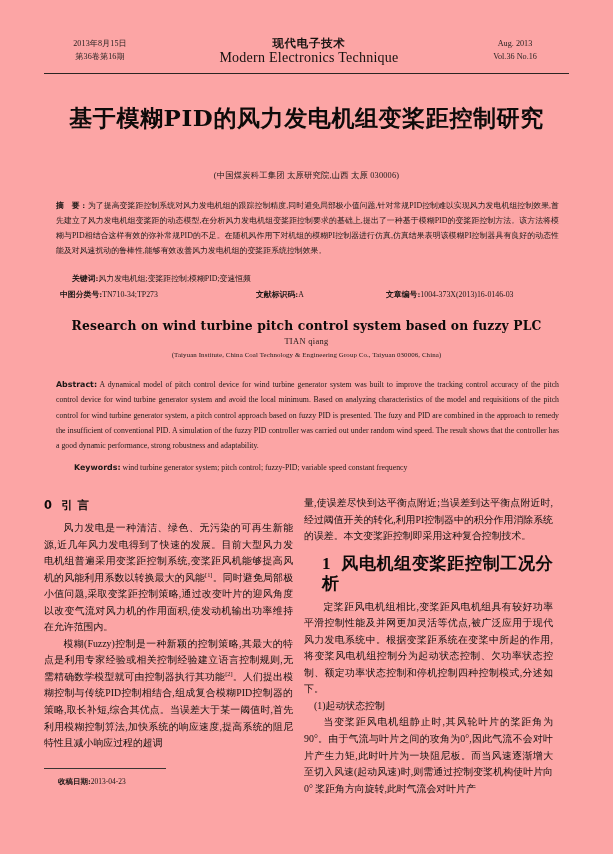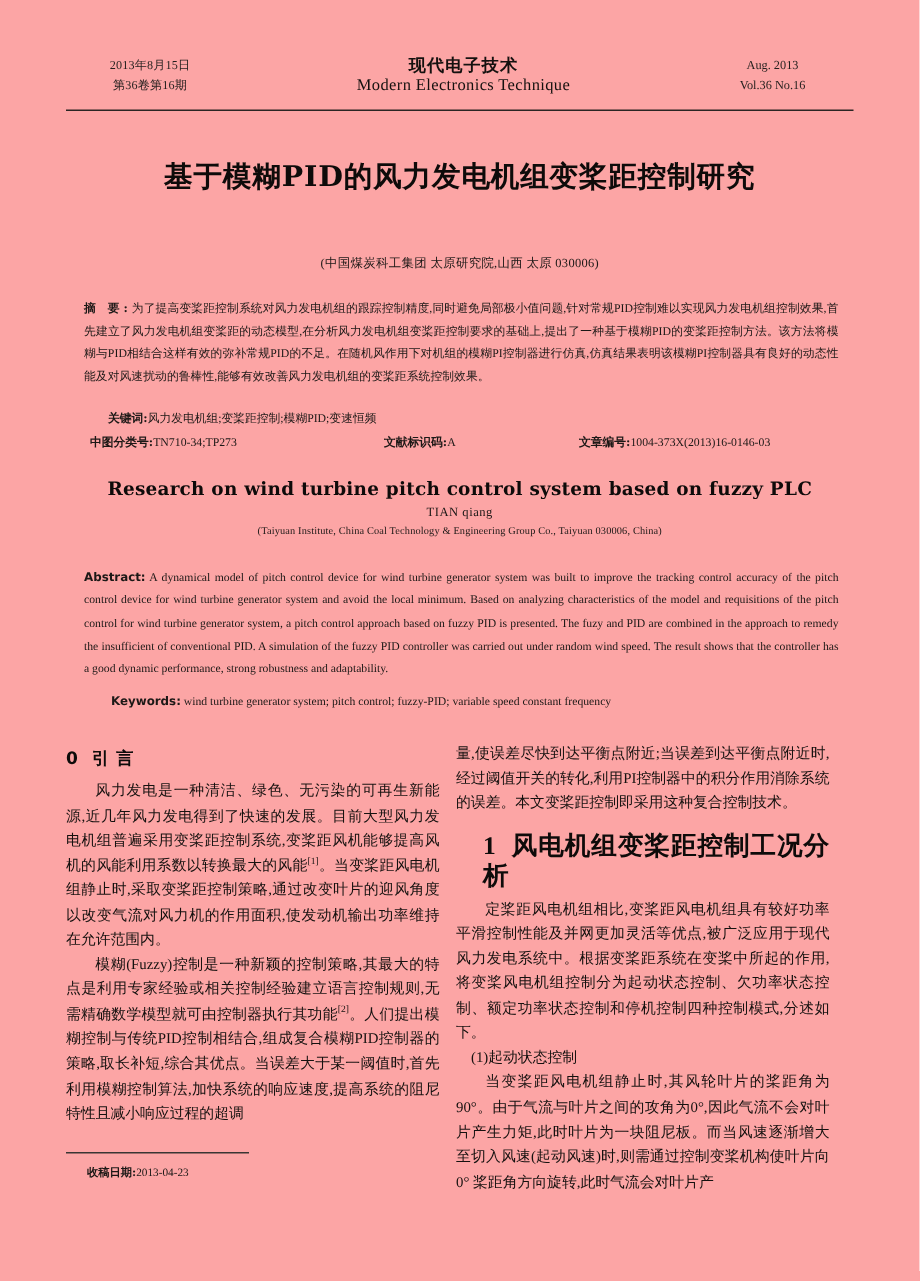--- a/index.html
+++ b/index.html
@@ -53,21 +53,21 @@
   }
   .rh-cn {
     font-family: "DejaVu Serif", "Liberation Serif", serif;
     font-weight: bold;
     font-size: 11.4px;
     line-height: 14px;
     letter-spacing: 0.8px;
     color: #15110f;
   }
   .rh-en {
-    font-size: 11px;
+    font-size: 14px;
     line-height: 13px;
     letter-spacing: 0.25px;
     color: #15110f;
     margin-top: 1px;
   }
   .rh-right {
     position: absolute;
     right: 0;
     top: 0;
     font-size: 8.2px;
@@ -87,21 +87,21 @@
 
   
   .title {
     position: absolute;
     top: 104px;
     left: 0;
     width: 525px;
     text-align: center;
     font-family: "DejaVu Serif", "Liberation Serif", serif;
     font-weight: bold;
-    font-size: 19px;
+    font-size: 23px;
     line-height: 28px;
     letter-spacing: 0.6px;
     color: #0e0b0a;
   }
   .author-cn {
     position: absolute;
     top: 155px;
     left: 0;
     width: 525px;
     text-align: center;
@@ -341,21 +341,21 @@
     <span class="lbl">Abstract:</span><span> A dynamical model of pitch control device for wind turbine generator system was built to improve the tracking control accuracy of the pitch control device for wind turbine generator system and avoid the local minimum. Based on analyzing characteristics of the model and requisitions of the pitch control for wind turbine generator system, a pitch control approach based on fuzzy PID is presented. The fuzy and PID are combined in the approach to remedy the insufficient of conventional PID. A simulation of the fuzzy PID controller was carried out under random wind speed. The result shows that the controller has a good dynamic performance, strong robustness and adaptability.</span>
   </div>
   <div class="kw-en">
     <span class="lbl">Keywords:</span><span> wind turbine generator system; pitch control; fuzzy-PID; variable speed constant frequency</span>
   </div>
 
   <div class="col col-left">
     <div class="sec-h">
       <span class="num">0</span><span>引  言</span>
     </div>
-    <p class="p"><span>风力发电是一种清洁、绿色、无污染的可再生新能源,近几年风力发电得到了快速的发展。目前大型风力发电机组普遍采用变桨距控制系统,变桨距风机能够提高风机的风能利用系数以转换最大的风能</span><span class="sup">[1]</span><span>。当变桨距风电机组静止时,采取变桨距控制策略,通过改变叶片的迎风角度以改变气流对风力机的作用面积,使发动机输出功率维持在允许范围内。</span></p>
+    <p class="p"><span>风力发电是一种清洁、绿色、无污染的可再生新能源,近几年风力发电得到了快速的发展。目前大型风力发电机组普遍采用变桨距控制系统,变桨距风机能够提高风机的风能利用系数以转换最大的风能</span><span class="sup">[1]</span><span>。同时避免局部极小值问题,采取变桨距控制策略,通过改变叶片的迎风角度以改变气流对风力机的作用面积,使发动机输出功率维持在允许范围内。</span></p>
     <p class="p"><span>模糊(Fuzzy)控制是一种新颖的控制策略,其最大的特点是利用专家经验或相关控制经验建立语言控制规则,无需精确数学模型就可由控制器执行其功能</span><span class="sup">[2]</span><span>。人们提出模糊控制与传统PID控制相结合,组成复合模糊PID控制器的策略,取长补短,综合其优点。当误差大于某一阈值时,首先利用模糊控制算法,加快系统的响应速度,提高系统的阻尼特性且减小响应过程的超调</span></p>
   </div>
 
   <div class="col col-right">
     <p class="p noind">量,使误差尽快到达平衡点附近;当误差到达平衡点附近时,经过阈值开关的转化,利用PI控制器中的积分作用消除系统的误差。本文变桨距控制即采用这种复合控制技术。</p>
     <div class="sec-h2">
       <span class="num">1</span><span>风电机组变桨距控制工况分析</span>
     </div>
     <p class="p">定桨距风电机组相比,变桨距风电机组具有较好功率平滑控制性能及并网更加灵活等优点,被广泛应用于现代风力发电系统中。根据变桨距系统在变桨中所起的作用,将变桨风电机组控制分为起动状态控制、欠功率状态控制、额定功率状态控制和停机控制四种控制模式,分述如下。</p>
     <p class="subitem">(1)起动状态控制</p>

